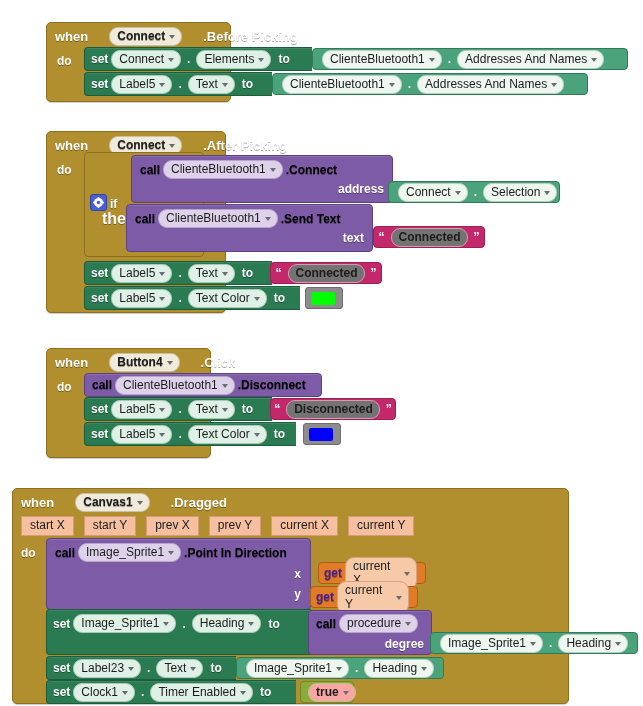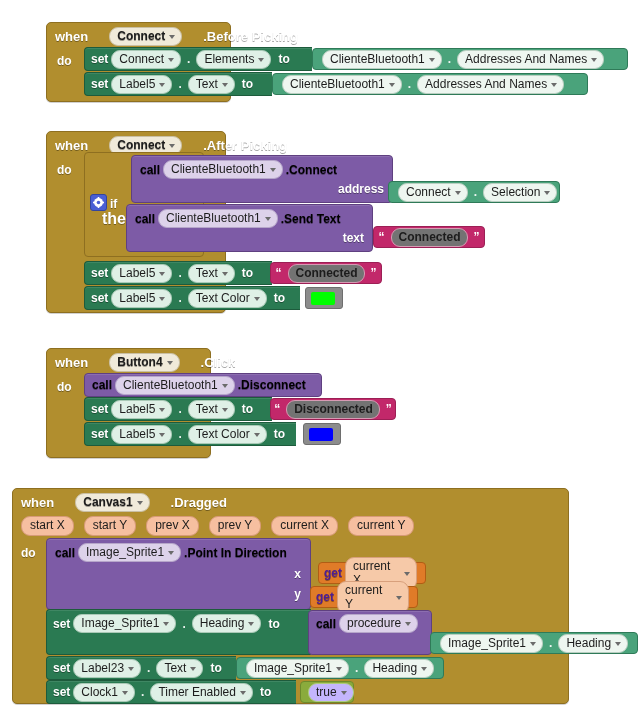--- a/index.html
+++ b/index.html
@@ -75,21 +75,21 @@
     border-radius:9px;
     padding:1px 6px 2px 7px;
     color:#1c1c1c;font-size:12px;
     margin:0 3px;
     line-height:14px;
   }
   .fld.lilac{background:#ddd2ea;border-color:#b6a6ca;}
   .fld.pinkish{background:#737373;border-color:#d79ab3;font-weight:bold;}
   .fld.orangeish{background:#f6c9a8;border-color:#d8a07c;}
   .fld.whiteish{background:#eef6f0;border-color:#b9cfc1;}
-  .fld.lime{background:#c4b5fd;border-color:#aecb7c;}
+  .fld.lime{background:#fca5a5;border-color:#aecb7c;font-weight:bold;}
   .fld.tanblk{background:#f0eada;border-color:#c9bfa3;}
   .caret{
     width:0;height:0;
     border-left:3.5px solid transparent;
     border-right:3.5px solid transparent;
     border-top:4px solid #6b6b6b;
     display:inline-block;
     position:relative;top:1px;
   }
 
@@ -152,21 +152,21 @@
   }
 
   
   .params{
     display:flex;align-items:center;gap:10px;
     padding:2px 8px 4px 8px;
   }
   .param{
     background:#f6bfa0;
     border:1px solid #d79a77;
-    border-radius:9px;
+    border-radius:0;
     padding:1px 8px 2px 8px;
     font-size:12px;color:#1c1c1c;
     line-height:15px;
     white-space:nowrap;
   }
 </style>
 </head>
 <body>
 
 <div class="canvas">
@@ -476,20 +476,23 @@
     </div>
   </div>
   <div class="blk purple" style="left:308px;top:610px;width:124px;height:45px;">
     <div class="row" style="padding:3px 6px 0 7px;">
       <span class="kw">call</span>
       <span class="fld lilac">
         <span>procedure</span>
           <i class="caret"></i>
       </span>
     </div>
+    <div class="row" style="justify-content:flex-end;padding:4px 7px 0 0;">
+      <span class="lbl-right">degree</span>
+    </div>
   </div>
   <div class="blk row green-get" style="left:430px;top:632px;width:208px;height:22px;">
     <span class="fld whiteish">
       <span>Image_Sprite1</span>
         <i class="caret"></i>
     </span>
     <span class="dot">.</span>
     <span class="fld whiteish">
       <span>Heading</span>
         <i class="caret"></i>

